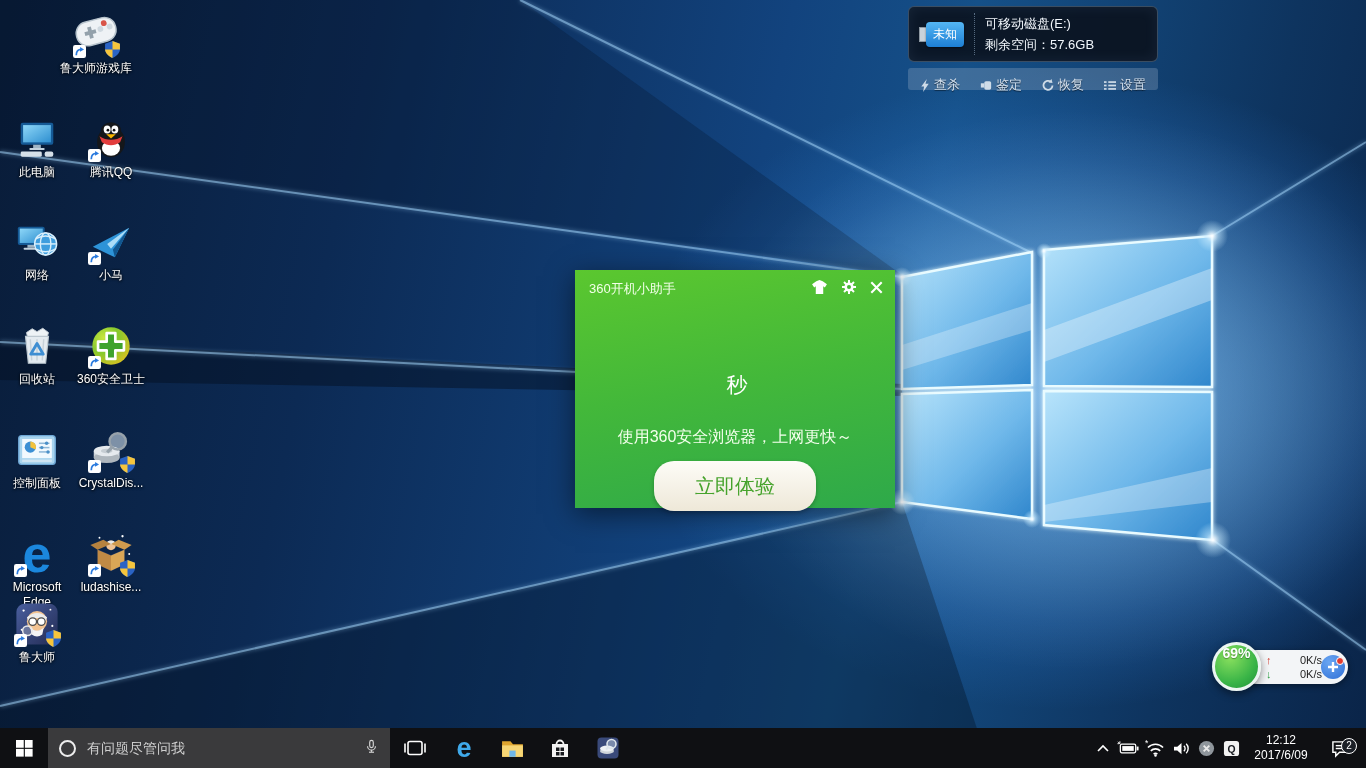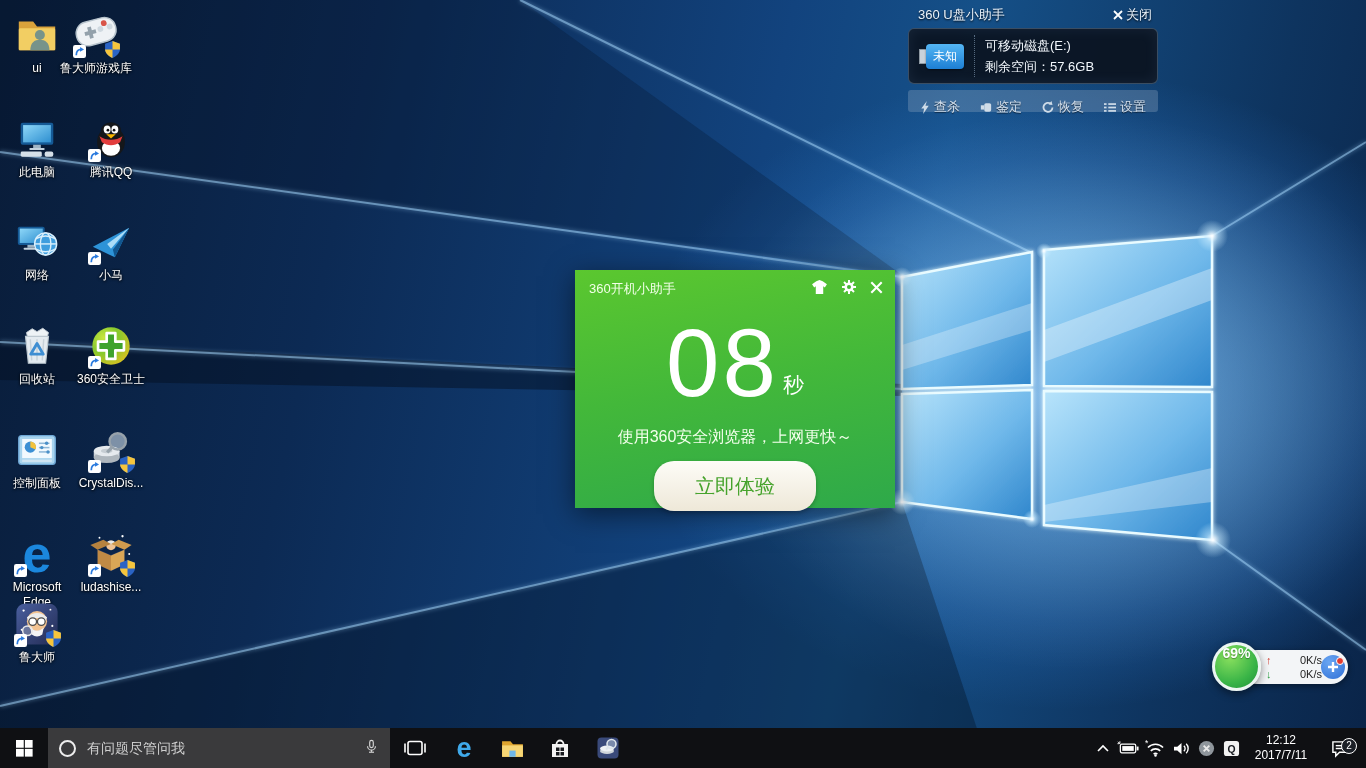--- a/index.html
+++ b/index.html
@@ -126,31 +126,20 @@
     <polygon points="1044,330 1212,268 1212,300 1044,362" fill="rgba(255,255,255,0.33)"></polygon>
     <polygon points="1044,505 1212,468 1212,502 1044,522" fill="rgba(255,255,255,0.3)"></polygon>
     <circle cx="902" cy="277" r="10" fill="url(#wgFlare)"></circle>
     <circle cx="902" cy="502" r="13" fill="url(#wgFlare)"></circle>
     <circle cx="1212" cy="236" r="16" fill="url(#wgFlare)"></circle>
     <circle cx="1213" cy="540" r="18" fill="url(#wgFlare)"></circle>
     <circle cx="1032" cy="519" r="9" fill="url(#wgFlare)"></circle>
     <circle cx="1044" cy="251" r="8" fill="url(#wgFlare)"></circle>
   </svg>
 
-  <div class="dicon" style="left:1px;top:12px">
-    <div class="ic">
-      <svg width="46" height="46" viewBox="0 0 48 48">
-          <path d="M5 10 h15 l4 5 h19 v25 H5 Z" fill="#d9a23b"></path>
-          <rect x="5" y="17" width="38" height="23" rx="1.5" fill="#f2ce63"></rect>
-          <circle cx="27" cy="24" r="5.2" fill="#77938a"></circle>
-          <path d="M17 40 c0-8 4.5-11 10-11 s10 3 10 11 Z" fill="#77938a"></path>
-        </svg>
-    </div>
-    <div class="lbl">ui</div>
-  </div>
 
   <div class="dicon" style="left:60px;top:12px">
     <div class="ic">
       <svg width="46" height="46" viewBox="0 0 48 48">
         <g transform="rotate(-15 24 20)">
             <rect x="3" y="8" width="42" height="25" rx="12" fill="#eef2f5" stroke="#b7c3cc" stroke-width="1.5"></rect>
             <path d="M12 18 h4 v-4 h4 v4 h4 v4 h-4 v4 h-4 v-4 h-4 z" fill="#93a1ab"></path>
             <circle cx="34" cy="14" r="3" fill="#d85549"></circle>
             <circle cx="39" cy="19" r="3" fill="#cfd9e0"></circle>
             <circle cx="29" cy="19" r="3" fill="#cfd9e0"></circle>
@@ -403,29 +392,20 @@
       <span class="sc-arrow"><svg width="13" height="13" viewBox="0 0 12 12">
             <rect width="12" height="12" rx="2" fill="#fff"></rect>
             <path d="M3 9.5 C3 5.5 5 4 7.5 4" fill="none" stroke="#2a7ade" stroke-width="1.6"></path>
             <path d="M6.6 1.8 L10.2 4.2 L6.4 6.2 Z" fill="#2a7ade"></path>
           </svg></span>
     </div>
     <div class="lbl">鲁大师</div>
   </div>
 
   <div class="usb-popup">
-    <div class="usb-titlebar">
-      <span>360 U盘小助手</span>
-      <span class="usb-close">
-        <svg width="10" height="10" viewBox="0 0 10 10">
-            <path d="M1 1 L9 9 M9 1 L1 9" stroke="#fff" stroke-width="1.8"></path>
-          </svg>
-        <span>关闭</span>
-      </span>
-    </div>
     <div class="usb-panel">
       <div class="usb-drive">
         <div class="usb-conn"></div>
         <div class="usb-badge">未知</div>
       </div>
       <div class="usb-sep"></div>
       <div class="usb-lines">
         <div>可移动磁盘(E:)</div>
         <div>剩余空间：57.6GB</div>
       </div>
@@ -483,21 +463,20 @@
               </g>
               <circle cx="8" cy="8" r="4.6" fill="#fff"></circle>
               <circle cx="8" cy="8" r="2" fill="#43b531"></circle>
             </svg></span>
         <span><svg width="13" height="13" viewBox="0 0 10 10">
               <path d="M1 1 L9 9 M9 1 L1 9" stroke="#fff" stroke-width="1.6"></path>
             </svg></span>
       </span>
     </div>
     <div class="bp-num-row">
-      <span class="bp-num">08</span>
       <span class="bp-unit">秒</span>
     </div>
     <div class="bp-sub">使用360安全浏览器，上网更快～</div>
     <div class="bp-btn">立即体验</div>
   </div>
 
   <div class="sw-pill">
     <div class="sw-rows">
       <div class="sw-row">
           <span class="sw-up">↑</span>
@@ -621,21 +600,21 @@
           </svg>
       </span>
       <span class="tray-ic" style="width:26px">
         <svg width="17" height="17" viewBox="0 0 18 18">
             <rect x="1" y="1" width="16" height="16" rx="3" fill="#f2f2f2"></rect>
             <text x="9" y="13.5" text-anchor="middle" font-size="11" font-weight="bold" fill="#15181d">Q</text>
           </svg>
       </span>
       <span class="tb-clock">
         <div>12:12</div>
-        <div>2017/7/11</div>
+        <div>2017/6/09</div>
       </span>
       <span class="tb-action">
         <svg width="21" height="19" viewBox="0 0 22 20">
             <path d="M3 3 h16 v11 h-9 l-4 4 v-4 H3 z" fill="none" stroke="#fff" stroke-width="1.5"></path>
             <g stroke="#fff" stroke-width="1.5">
               <line x1="6" y1="7" x2="16" y2="7"></line>
               <line x1="6" y1="10" x2="13" y2="10"></line>
             </g>
           </svg>
         <span class="tb-badge">2</span>

